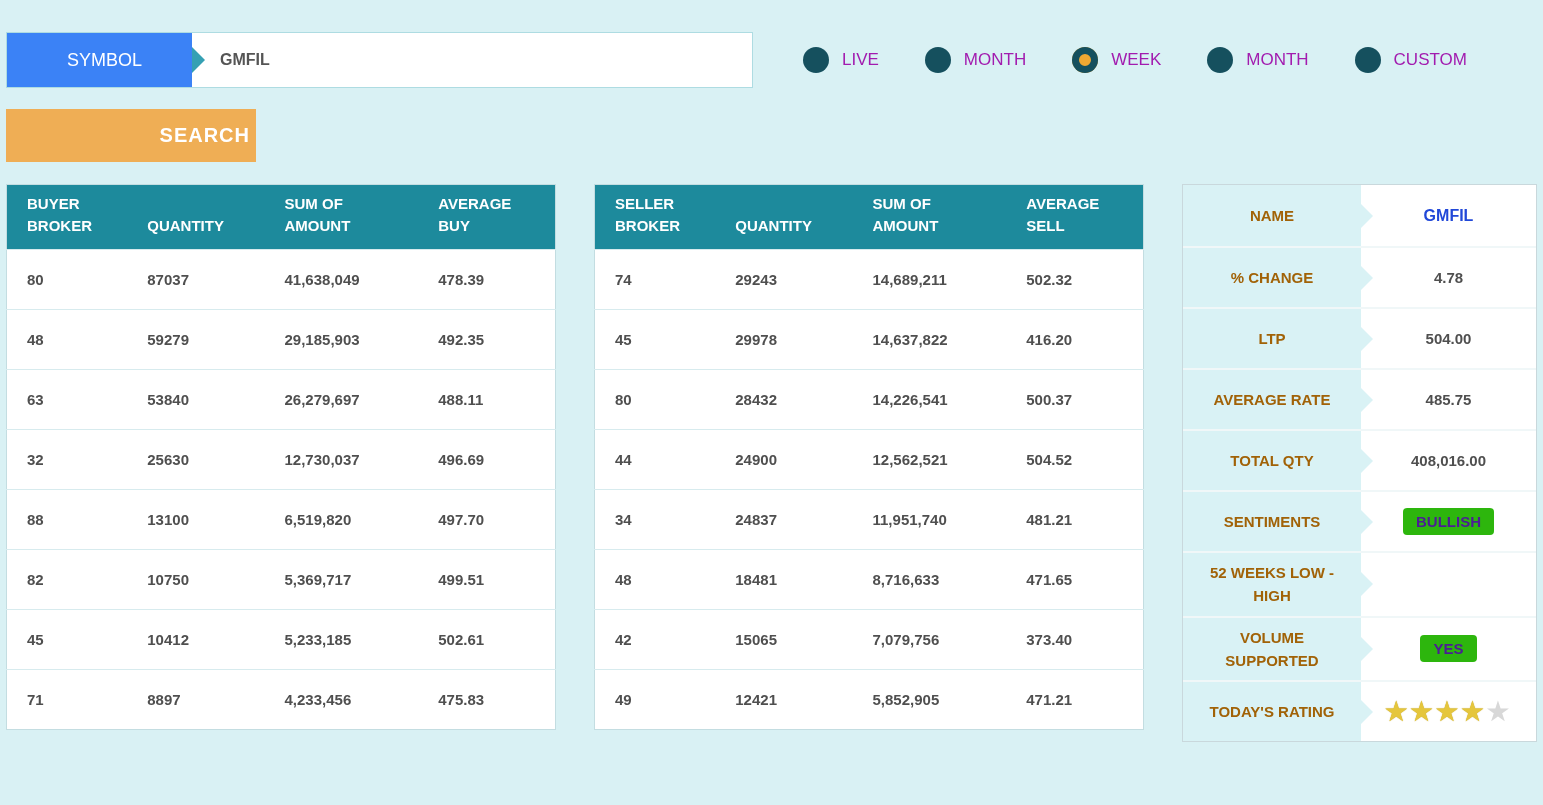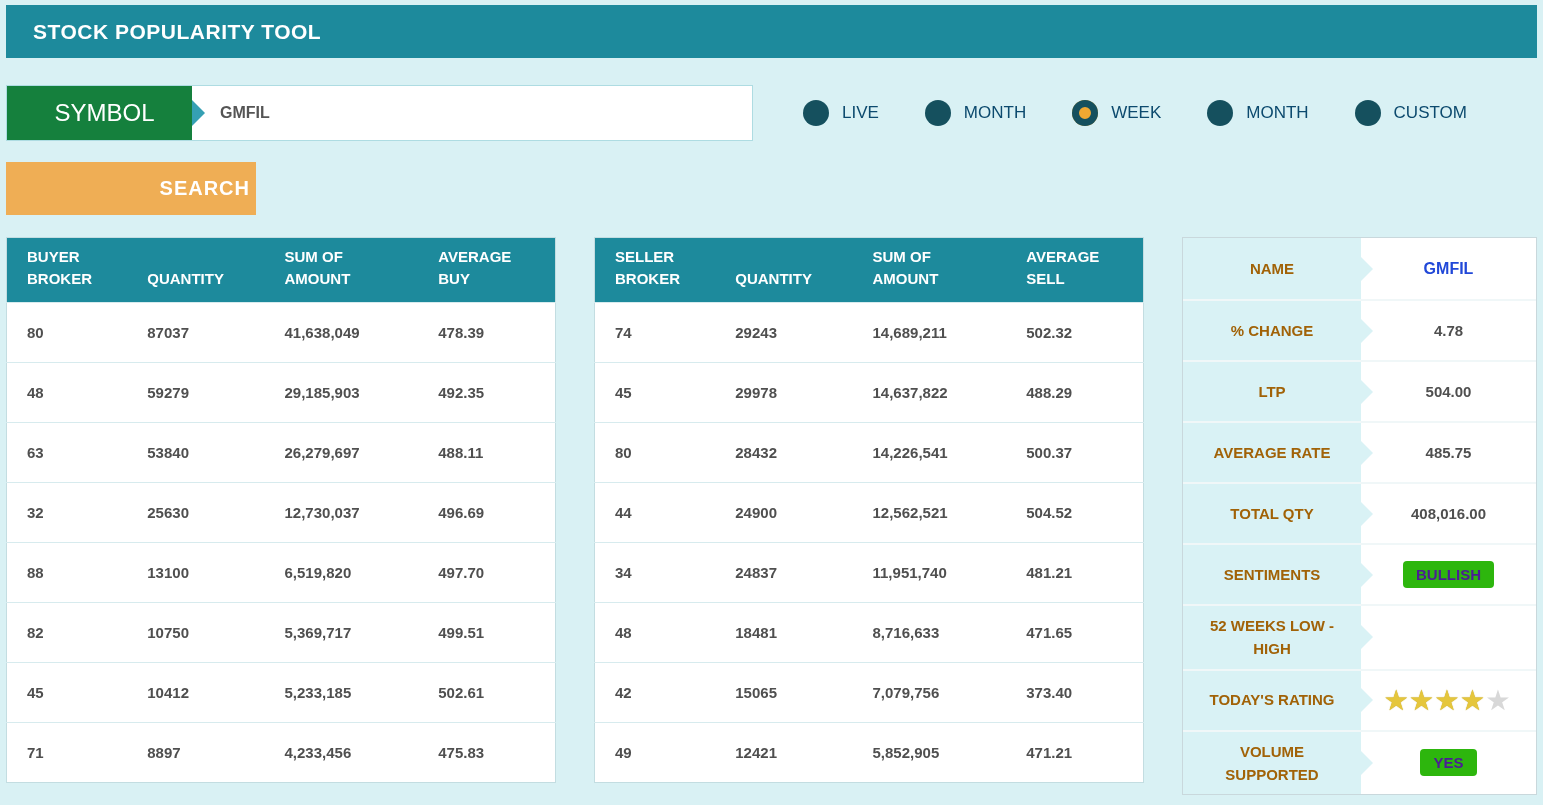--- a/index.html
+++ b/index.html
@@ -12,36 +12,36 @@
   .page { padding:5px 6px 0 6px; }
 
   
   .app-header { background:#1d8a9c; height:53px; display:flex; align-items:center; padding-left:27px; }
   .title { margin:0; color:#ffffff; font-size:21px; font-weight:bold; letter-spacing:.5px; }
 
   
   .controls-row { display:flex; align-items:center; margin-top:27px; }
   .symbol-group { display:flex; width:747px; background:#ffffff; border:1px solid #aedce2; height:56px; }
   .symbol-label {
-    width:185px; background:#15803d; color:#fff; font-size:24px;
+    width:185px; background:#3b82f6; color:#fff; font-size:18px;
     display:flex; align-items:center; justify-content:center; position:relative; z-index:2;padding-left:10px;
   }
   .symbol-label::after {
     content:""; position:absolute; right:-13px; top:50%; transform:translateY(-50%);
     border-left:13px solid #35a0b3; border-top:13px solid transparent; border-bottom:13px solid transparent;
   }
   .symbol-input {
     flex:1; border:none; outline:none; padding:0 10px 0 28px;
     font-family:"Liberation Sans", sans-serif; font-size:16px; font-weight:bold; color:#555;
   }
   .periods { display:flex; align-items:center; margin-left:50px; gap:46px; }
   .period { display:flex; align-items:center; gap:13px; cursor:pointer; }
   .radio { width:26px; height:26px; border-radius:50%; background:#15505e; flex:0 0 auto; }
   .radio.selected { background:#f0a832; box-shadow: inset 0 0 0 7px #15505e; }
-  .period-label { font-size:17px; color:#0c4a6e;text-align:right; }
+  .period-label { font-size:17px; color:#a21caf;text-align:right; }
 
   
   .search-btn {
     display:block; margin-top:21px; width:250px; height:53px;
     background:#efae55; border:none; color:#ffffff;
     font-family:"Liberation Sans", sans-serif; font-size:20px; font-weight:bold; letter-spacing:1px; cursor:pointer;text-align:right;
   }
 
   
   .content { display:flex; margin-top:22px; gap:38px; align-items:flex-start; }
@@ -81,23 +81,20 @@
   .badge { background:#2db60d; color:#4c1d95; padding:5px 13px; border-radius:4px; font-size:15px; font-weight:bold; }
   .stars { font-size:25px; letter-spacing:3px; line-height:1; }
   .star-filled { color:#e5c63c; text-shadow:0 0 1px #b89a20; }
   .star-empty { color:#d8d8d8; }
 </style>
 </head>
 <body>
 
 <div class="page">
 
-  <header class="app-header">
-    <h1 class="title">STOCK POPULARITY TOOL</h1>
-  </header>
 
   <div class="controls-row">
     <div class="symbol-group">
       <div class="symbol-label">SYMBOL</div>
       <input class="symbol-input" type="text" value="GMFIL" style="">
     </div>
     <div class="periods">
         <label class="period">
           <span class="radio"></span>
           <span class="period-label">LIVE</span>
@@ -217,21 +214,21 @@
           <tr>
             <td>74</td>
             <td>29243</td>
             <td>14,689,211</td>
             <td>502.32</td>
           </tr>
           <tr>
             <td>45</td>
             <td>29978</td>
             <td>14,637,822</td>
-            <td>488.29</td>
+            <td>416.20</td>
           </tr>
           <tr>
             <td>80</td>
             <td>28432</td>
             <td>14,226,541</td>
             <td>500.37</td>
           </tr>
           <tr>
             <td>44</td>
             <td>24900</td>
@@ -306,30 +303,30 @@
             <span class="badge">BULLISH</span>
           </div>
         </div>
         <div class="sum-row">
           <div class="sum-label">
             <span>52 WEEKS LOW - HIGH</span>
           </div>
         </div>
         <div class="sum-row">
           <div class="sum-label">
+            <span>VOLUME SUPPORTED</span>
+          </div>
+          <div class="sum-value">
+            <span class="badge">YES</span>
+          </div>
+        </div>
+        <div class="sum-row">
+          <div class="sum-label">
             <span>TODAY'S RATING</span>
           </div>
           <div class="sum-value">
             <span class="stars"><span class="star-filled">★</span><span class="star-filled">★</span><span class="star-filled">★</span><span class="star-filled">★</span><span class="star-empty">★</span></span>
           </div>
         </div>
-        <div class="sum-row">
-          <div class="sum-label">
-            <span>VOLUME SUPPORTED</span>
-          </div>
-          <div class="sum-value">
-            <span class="badge">YES</span>
-          </div>
-        </div>
       </div>
 
   </div>
 </div>
 
 </body></html>

